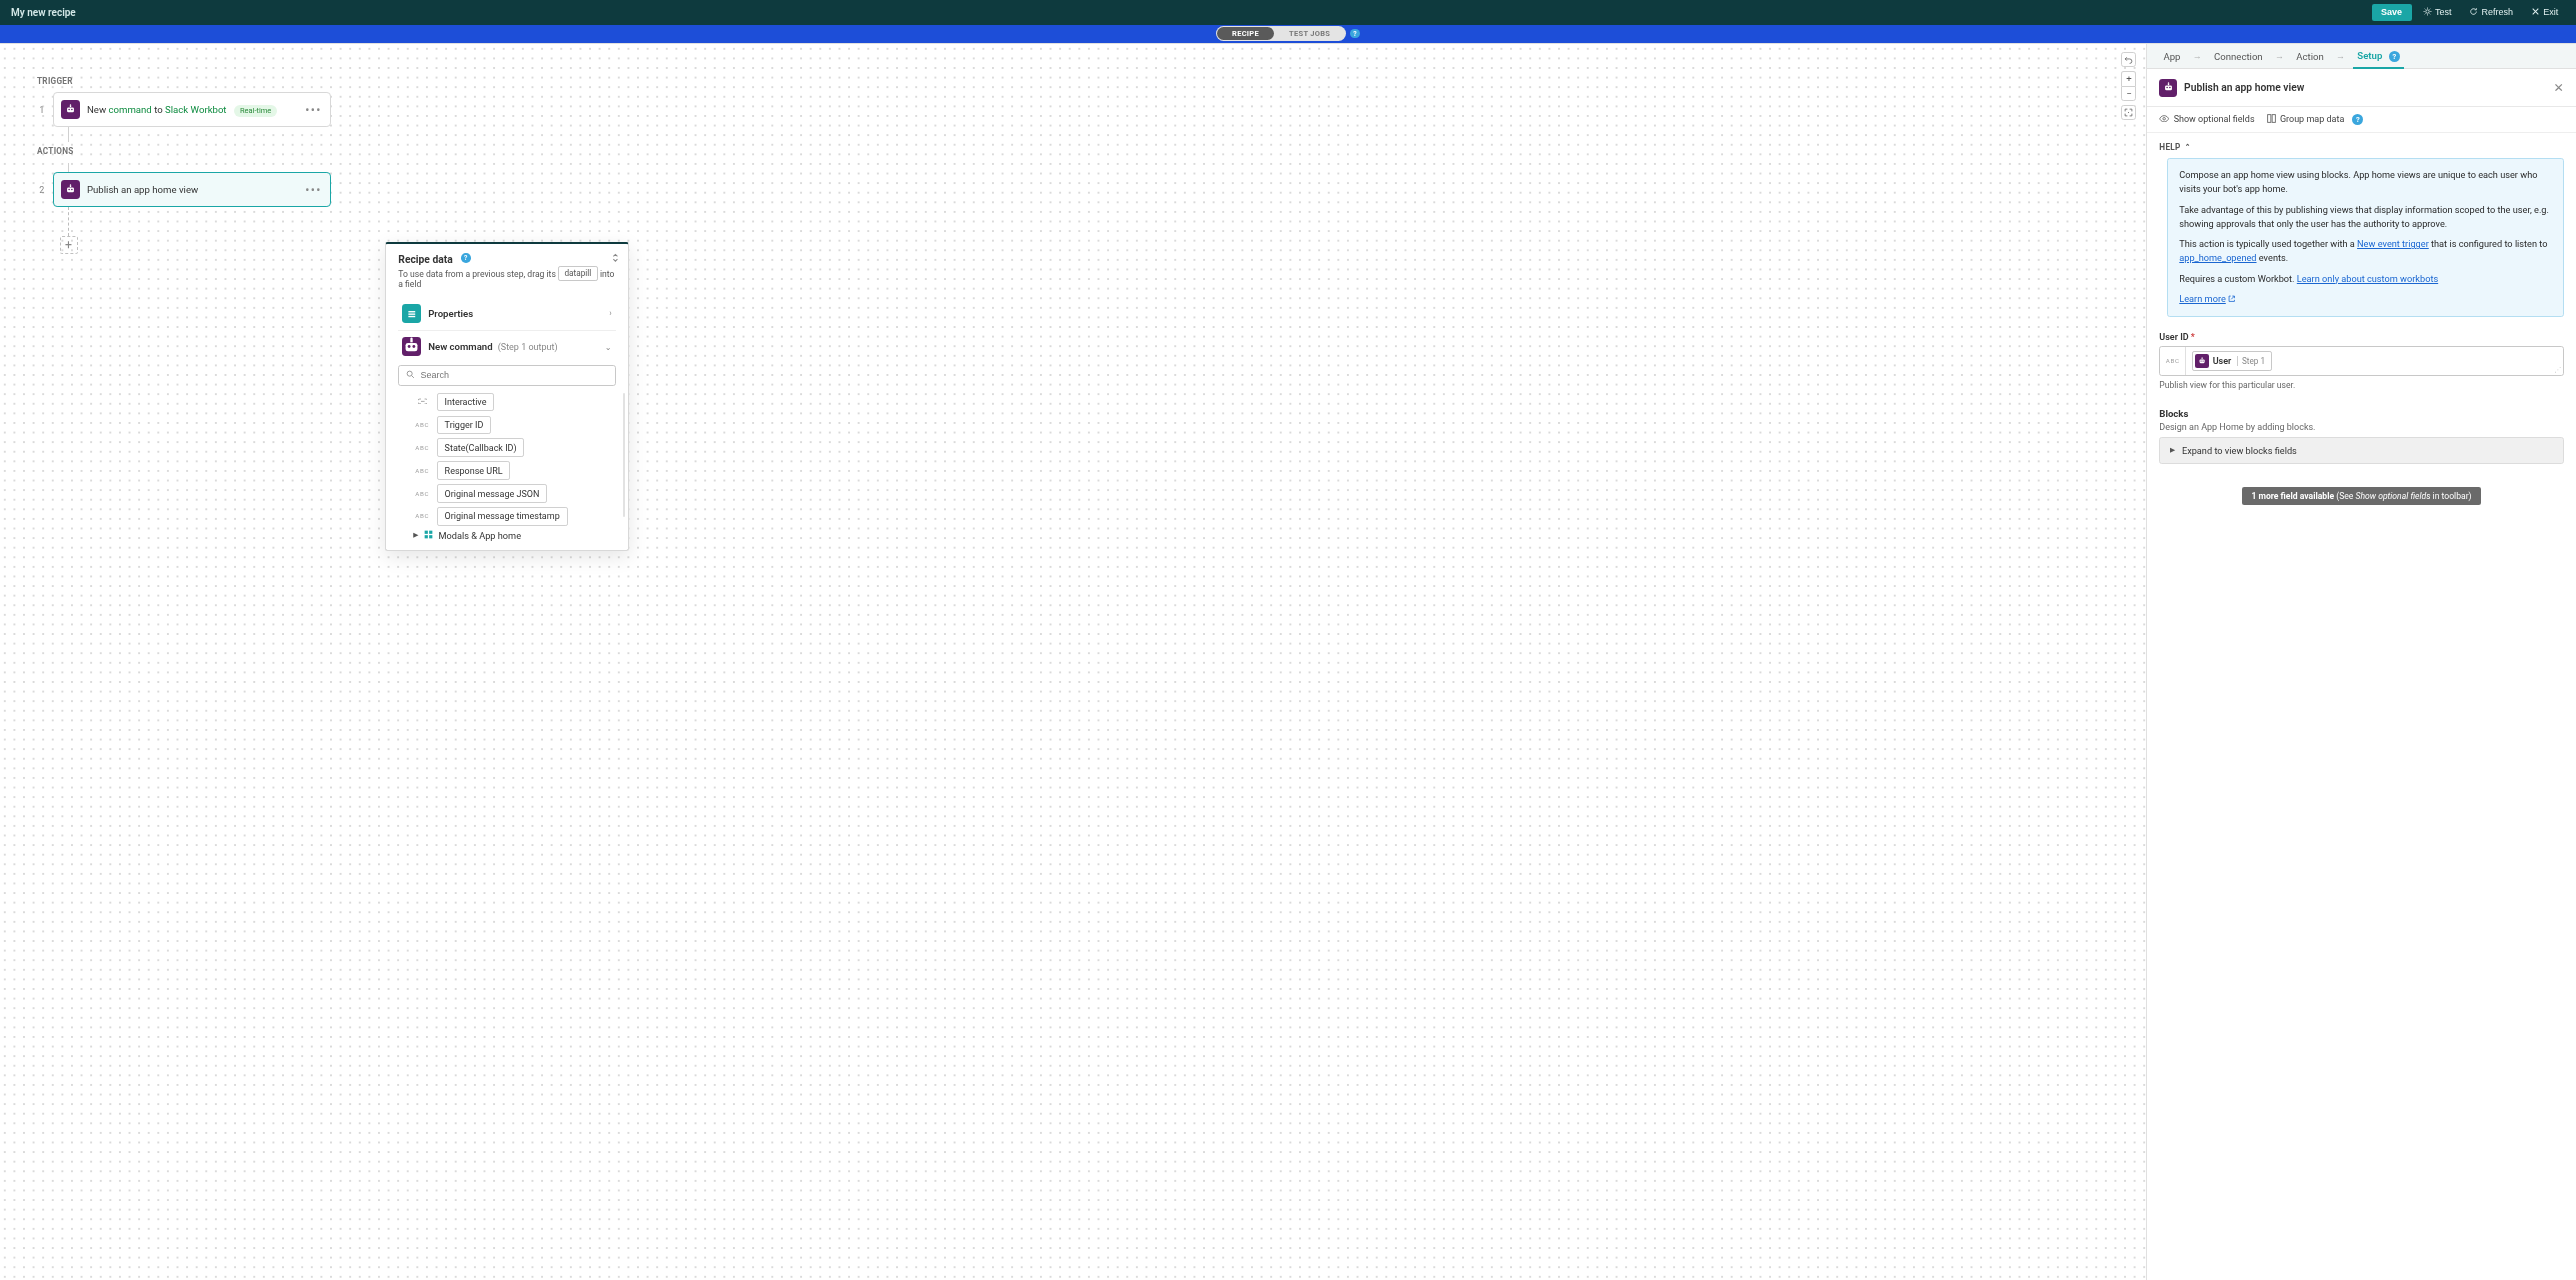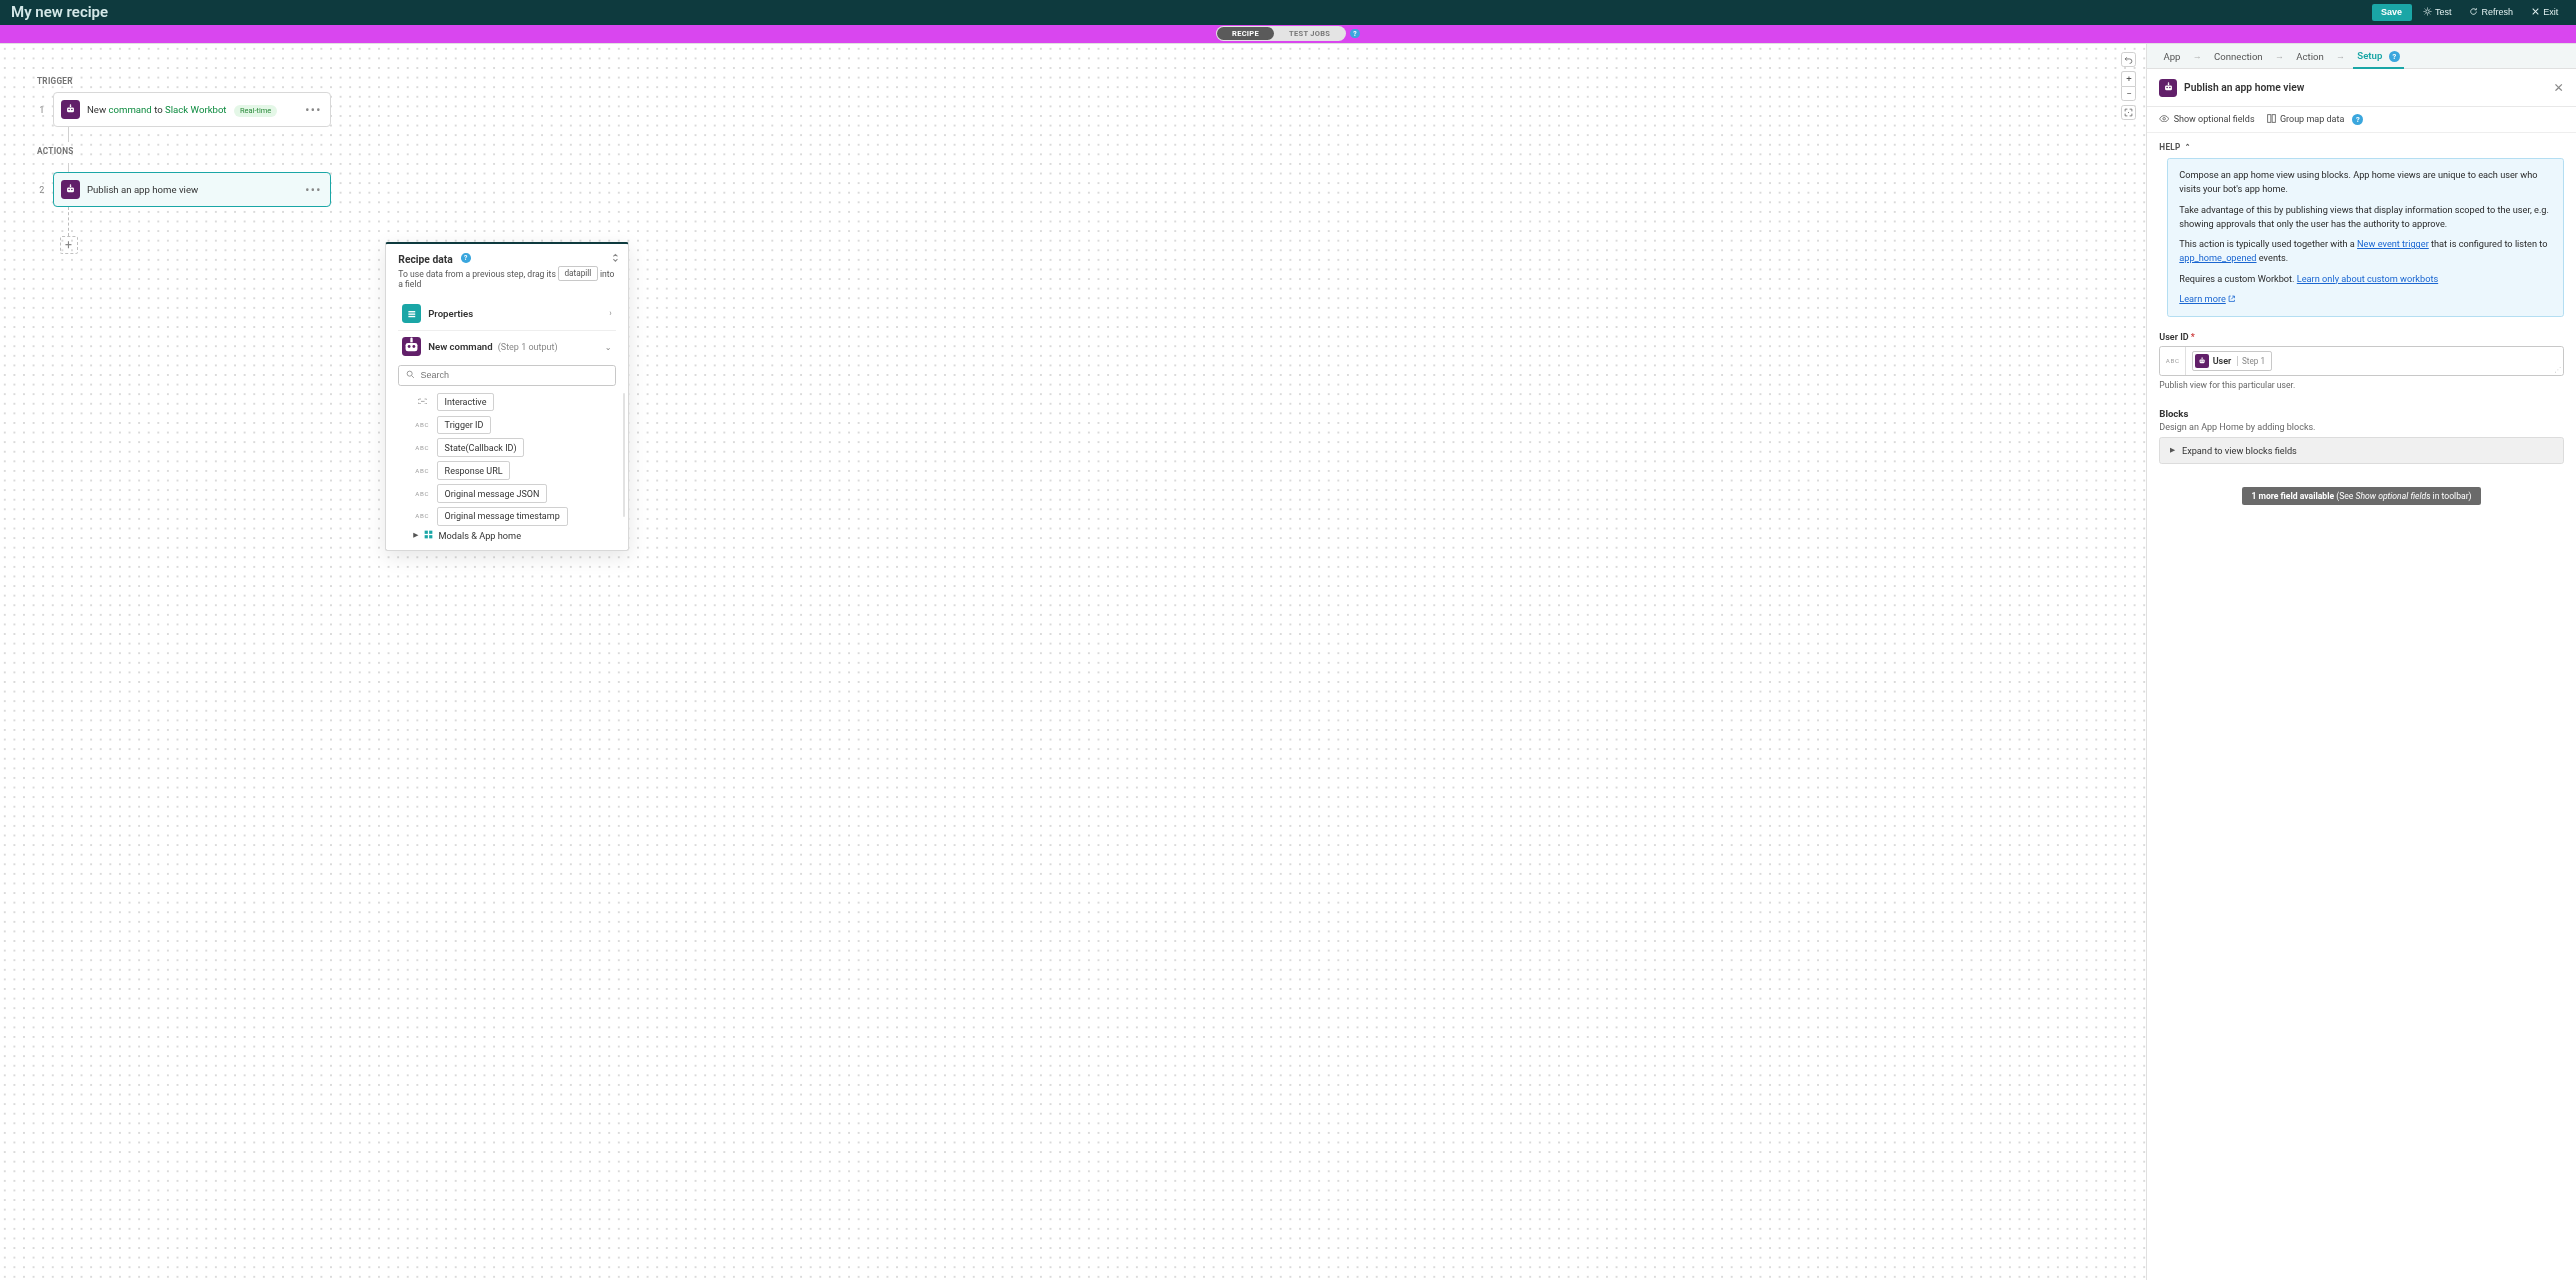--- a/index.html
+++ b/index.html
@@ -18,21 +18,21 @@
   .top-header {
     background: #0e3a3e;
     color: #e1f0f0;
     height: 24.6px;
     display: flex;
     align-items: center;
     padding: 0 11px;
     justify-content: space-between;
     flex-shrink: 0;
   }
-  .top-header .title { font-weight: 600; font-size: 15px; color: #d4e8e8; }
+  .top-header .title { font-weight: 600; font-size: 10px; color: #d4e8e8; }
   .top-header .actions { display: flex; align-items: center; gap: 4.1px; }
   .btn-save {
     background: #1aa6a6;
     color: #fff;
     border: none;
     padding: 3.4px 9.6px;
     border-radius: 2.1px;
     font-size: 9px;
     font-weight: 600;
     cursor: pointer;
@@ -51,21 +51,21 @@
   .hdr-icon { width: 9px; height: 9px; display: inline-flex; }
 
   
   .tab-row {
     height: 19px;
     border-bottom: 0.7px solid #e0e0e0;
     display: flex;
     justify-content: center;
     align-items: center;
     flex-shrink: 0;
-    background: #d946ef;
+    background: #1d4ed8;
   }
   .tab-pills {
     display: flex;
     background: #e4e4e4;
     border-radius: 9.6px;
     padding: 0.7px;
     position: relative;
   }
   .tab-pill {
     padding: 2.1px 15px;

